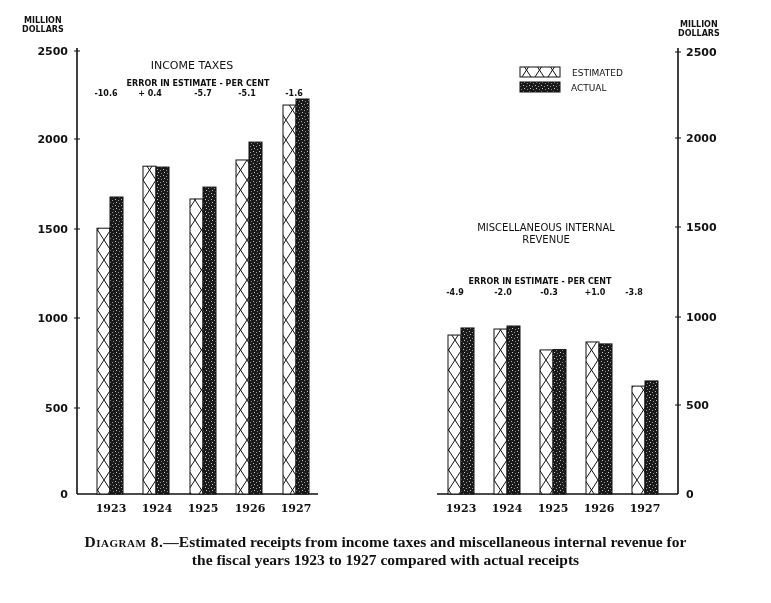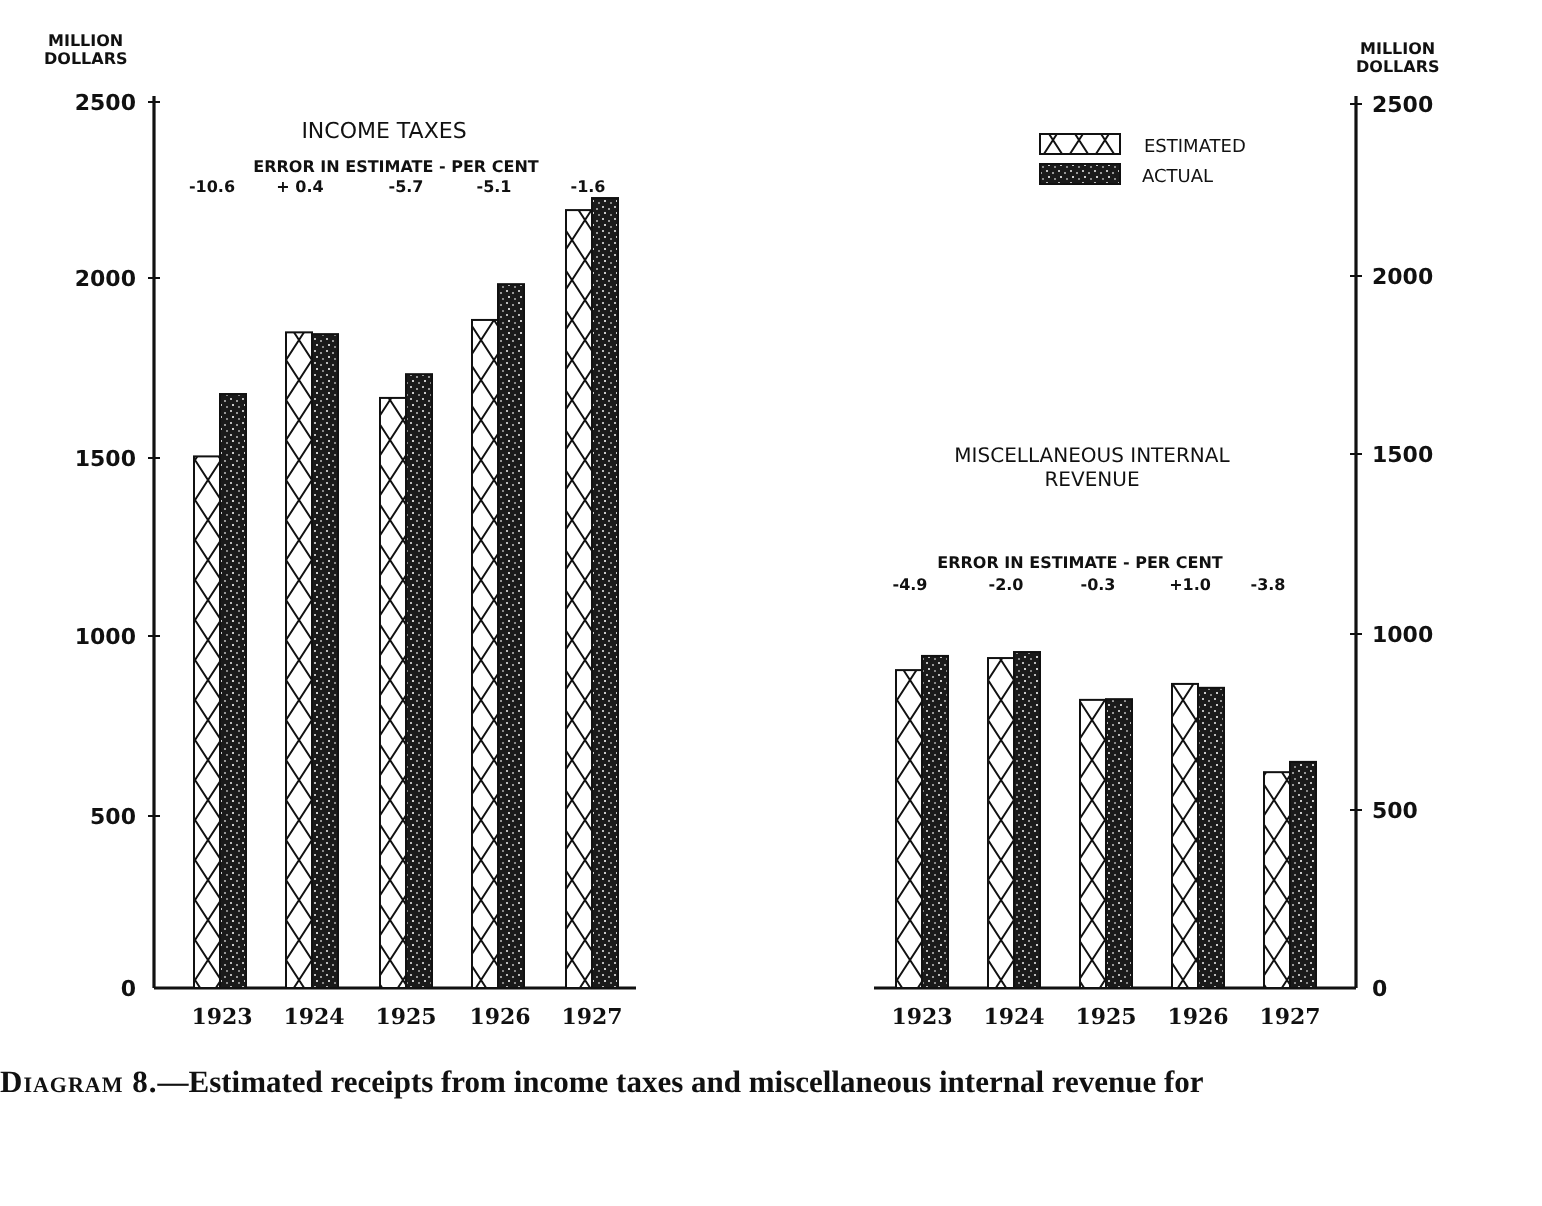--- a/index.html
+++ b/index.html
@@ -1,18 +1,18 @@
 <!DOCTYPE html>
 <html><head>
 <meta charset="utf-8">
 <style>
   html,body{margin:0;padding:0;background:#ffffff;}
   body{width:771px;height:603px;position:relative;overflow:hidden;font-family:"DejaVu Sans",sans-serif;color:#111;}
   #chart{position:absolute;left:0;top:0;}
-  .caption{position:absolute;left:0;top:533px;width:771px;text-align:left;font-family:"Liberation Serif","DejaVu Serif",serif;font-size:15.5px;line-height:18px;color:#111;font-weight:bold;}
+  .caption{position:absolute;left:0;top:533px;width:771px;text-align:center;font-family:"Liberation Serif","DejaVu Serif",serif;font-size:15.5px;line-height:18px;color:#111;font-weight:bold;}
   .caption .sc{font-variant:small-caps;letter-spacing:0.5px;}
 </style>
 </head>
 <body>
 
 <svg id="chart" width="771" height="530" viewBox="0 0 771 530" xmlns="http://www.w3.org/2000/svg">
   <defs>
     <pattern id="crosshatch" patternUnits="userSpaceOnUse" width="13" height="20">
       <rect width="13" height="20" fill="#fff"></rect>
       <path d="M0,0 L13,20 M13,0 L0,20" stroke="#111" stroke-width="1"></path>
@@ -136,13 +136,14 @@
     <text x="461" y="512">1923</text>
     <text x="507" y="512">1924</text>
     <text x="553" y="512">1925</text>
     <text x="599" y="512">1926</text>
     <text x="645" y="512">1927</text>
   </g>
 </svg>
 
 <div class="caption">
   <div><span class="sc">Diagram 8.</span><span>—Estimated receipts from income taxes and miscellaneous internal revenue for</span></div>
+  <div>the fiscal years 1923 to 1927 compared with actual receipts</div>
 </div>
 
 </body></html>

